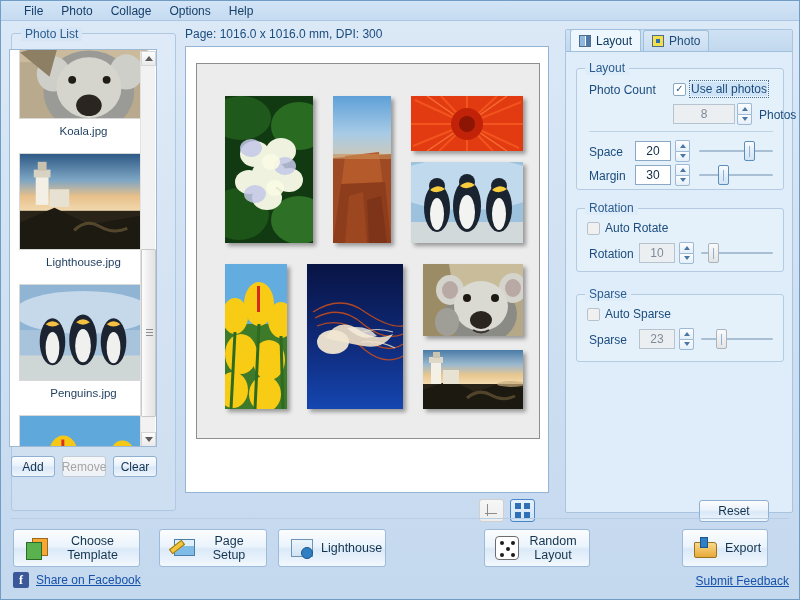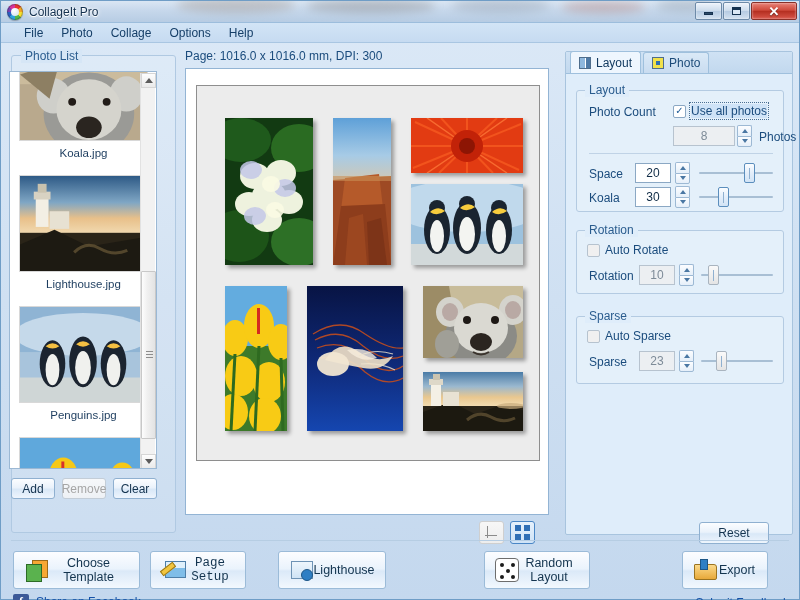--- a/index.html
+++ b/index.html
@@ -251,21 +251,21 @@
   .divider { position:absolute; height:1px; background:#c0d3e6; }
 
   #reset-btn { position:absolute; left:698px; top:479px; width:70px; height:22px; }
 
   
   #bottom-sep { position:absolute; left:10px; right:10px; top:497px; height:1px; background:#b6cde3; }
   .big-btn {
     position:absolute; height:38px;
     border:1px solid #9bbbd8; border-radius:3px;
     background: linear-gradient(180deg,#fcfdff 0%, #eaf3fc 47%, #dbe9f8 53%, #f2f8fe 100%);
-    display:flex; align-items:center; padding-left:10px;
+    display:flex; align-items:center; gap:8px; padding-left:10px;
     font-size:12.5px; color:#13344f; cursor:default;
   }
   .big-btn .lbl { flex:1; text-align:center; padding-right:10px; }
   .bico { width:24px; height:24px; position:relative; flex:0 0 24px; }
 
   .link { position:absolute; font-size:12px; color:#1652a8; text-decoration:underline; cursor:default; }
 
   
   #ic-template::before { content:""; position:absolute; left:8px; top:2px; width:14px; height:16px; background:#f7a733; border:1px solid #9b6a18; }
   #ic-template::after  { content:""; position:absolute; left:2px; top:6px; width:14px; height:16px; background:#5ab24e; border:1px solid #2c6b26; }
@@ -291,42 +291,20 @@
   .fit-g i:nth-child(3){left:0;bottom:0;} .fit-g i:nth-child(4){right:0;bottom:0;}
 
   
   .art { width:100%; height:100%; display:block; }
 </style>
 </head>
 <body>
 
 <div id="window">
 
-  <div id="titlebar">
-    <div class="glass-smudge" id="sm1"></div>
-    <div class="glass-smudge" id="sm2"></div>
-    <div class="glass-smudge" id="sm3"></div>
-    <div class="glass-smudge" id="sm4"></div>
-    <div class="glass-smudge" id="sm5"></div>
-
-    <div id="app-icon"></div>
-    <div id="title-text">CollageIt Pro</div>
-
-    <div id="win-btns">
-      <div class="win-btn" id="btn-min">
-          <span class="glyph"></span>
-        </div>
-      <div class="win-btn" id="btn-max">
-          <span class="glyph"></span>
-        </div>
-      <div class="win-btn" id="btn-close">
-          <span class="glyph">✕</span>
-        </div>
-    </div>
-  </div>
 
   <div id="menubar">
     <div class="menu-item">File</div>
     <div class="menu-item">Photo</div>
     <div class="menu-item">Collage</div>
     <div class="menu-item">Options</div>
     <div class="menu-item">Help</div>
   </div>
 
   <div id="body-area">
@@ -707,21 +685,21 @@
             </div>
           <div class="spin-half bot">
               <span class="spin-tri"></span>
             </div>
         </div>
         <div class="slider" style="left:122px; top:71px; width:74px;">
           <div class="track"></div>
           <div class="knob" id="knob-space" style="left: 45px;"></div>
         </div>
 
-        <div class="row-label" style="left:12px; top:100px;">Koala</div>
+        <div class="row-label" style="left:12px; top:100px;">Margin</div>
         <div class="txtbox" style="left:58px; top:96px; width:36px;">30</div>
         <div class="spinner" style="left:98px; top:95px;">
           <div class="spin-half top">
               <span class="spin-tri"></span>
             </div>
           <div class="spin-half bot">
               <span class="spin-tri"></span>
             </div>
         </div>
         <div class="slider" style="left:122px; top:95px; width:74px;">
@@ -781,21 +759,21 @@
 
     <div class="btn" id="reset-btn">Reset</div>
 
     <div id="bottom-sep"></div>
 
     <div class="big-btn" style="left:12px; top:508px; width:127px;">
       <span class="bico" id="ic-template"></span>
       <span class="lbl">Choose Template</span>
     </div>
 
-    <div class="big-btn" style="left:149px; top:508px; width:96px;font-family:Liberation Mono, monospace;">
+    <div class="big-btn" style="left:158px; top:508px; width:108px;">
       <span class="bico" id="ic-pagesetup"></span>
       <span class="lbl">Page Setup</span>
     </div>
 
     <div class="big-btn" style="left:277px; top:508px; width:108px;">
       <span class="bico" id="ic-background"></span>
       <span class="lbl">Lighthouse</span>
     </div>
 
     <div class="big-btn" style="left:455px; top:508px; width:106px;margin-left:28px;">

